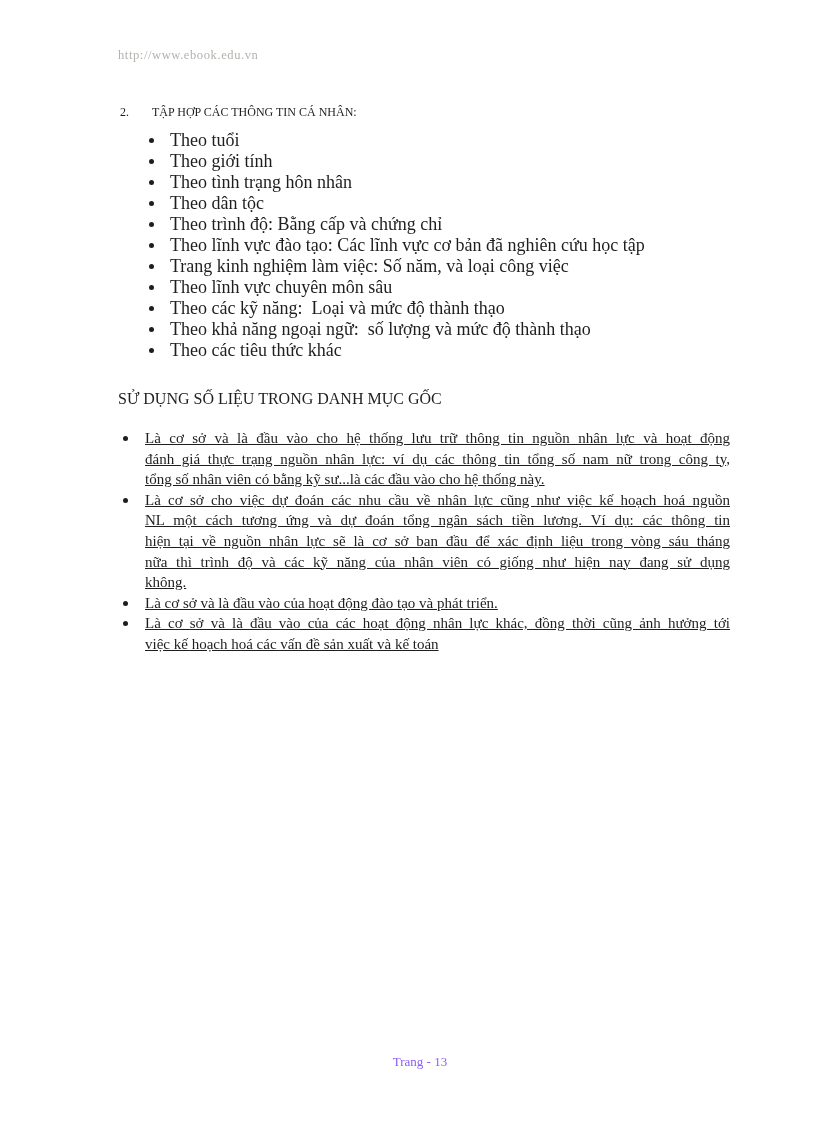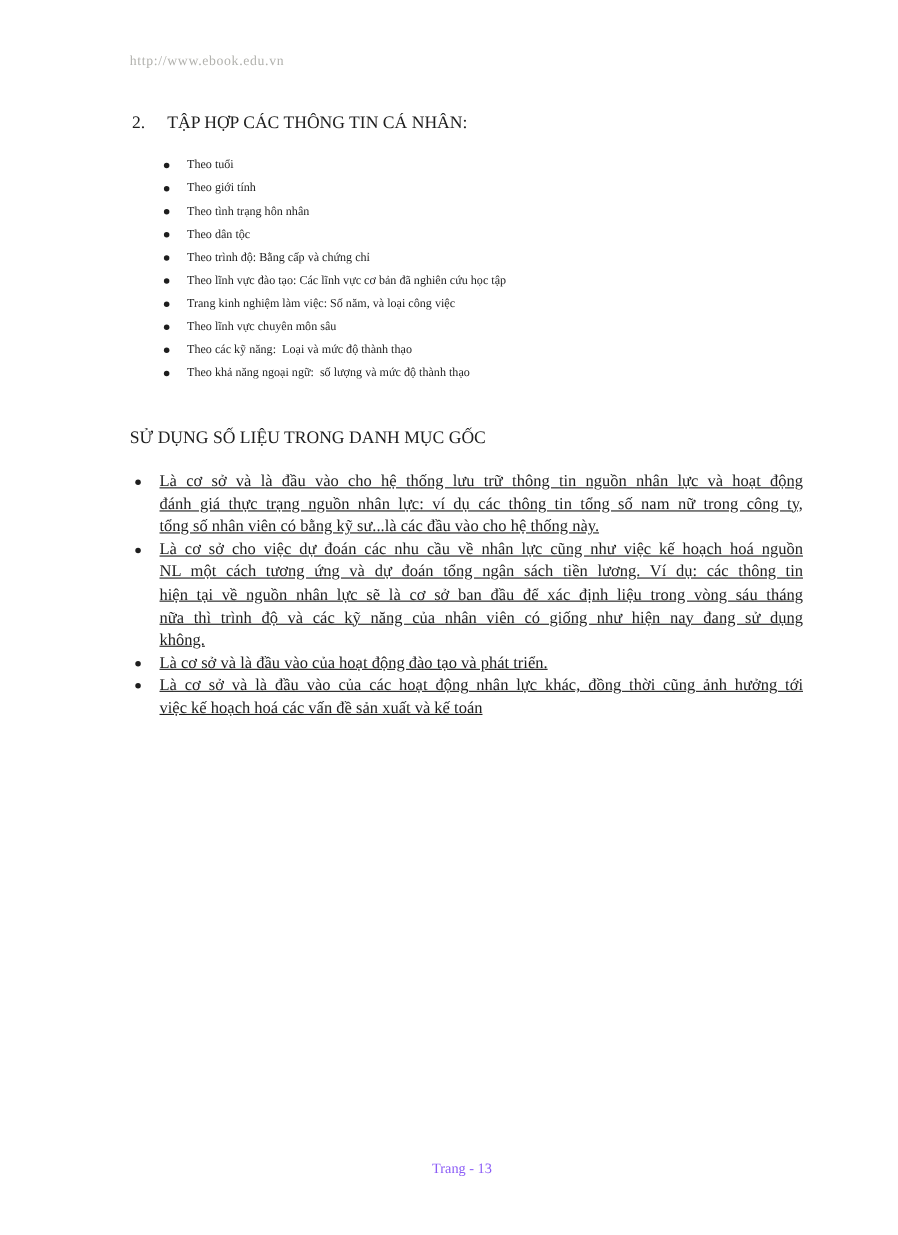--- a/index.html
+++ b/index.html
@@ -23,36 +23,36 @@
     font-size: 12.5px;
     letter-spacing: 0.6px;
     color: #b2b2ae;
     text-decoration: none;
     cursor: pointer;
   }
   .h1 {
     position: absolute;
     left: 120px;
     top: 100px;
-    font-size: 16px;
+    font-size: 12px;
     line-height: 24px;
     white-space: nowrap;
   }
   .h1 .h-num {
     display: inline-block;
     width: 32px;
   }
   .list1 {
     position: absolute;
     left: 148px;
-    top: 140px;
+    top: 130px;
     margin: 0;
     padding: 0;
     list-style: none;
-    font-size: 11px;
+    font-size: 18px;
   }
   .list1 li {
     position: relative;
     height: 21px;
     line-height: 21px;
     padding-left: 22px;
     white-space: pre-wrap;
   }
   .bullet {
     position: absolute;
@@ -121,20 +121,21 @@
       <li><span class="bullet" style="background: rgb(30, 30, 30);"></span><span>Theo tuổi</span></li>
       <li><span class="bullet" style="background: rgb(30, 30, 30);"></span><span>Theo giới tính</span></li>
       <li><span class="bullet" style="background: rgb(30, 30, 30);"></span><span>Theo tình trạng hôn nhân</span></li>
       <li><span class="bullet" style="background: rgb(30, 30, 30);"></span><span>Theo dân tộc</span></li>
       <li><span class="bullet" style="background: rgb(30, 30, 30);"></span><span>Theo trình độ: Bằng cấp và chứng chỉ</span></li>
       <li><span class="bullet" style="background: rgb(30, 30, 30);"></span><span>Theo lĩnh vực đào tạo: Các lĩnh vực cơ bản đã nghiên cứu học tập</span></li>
       <li><span class="bullet" style="background: rgb(30, 30, 30);"></span><span>Trang kinh nghiệm làm việc: Số năm, và loại công việc</span></li>
       <li><span class="bullet" style="background: rgb(30, 30, 30);"></span><span>Theo lĩnh vực chuyên môn sâu</span></li>
       <li><span class="bullet" style="background: rgb(30, 30, 30);"></span><span>Theo các kỹ năng:  Loại và mức độ thành thạo</span></li>
       <li><span class="bullet" style="background: rgb(30, 30, 30);"></span><span>Theo khả năng ngoại ngữ:  số lượng và mức độ thành thạo</span></li>
+      <li><span class="bullet" style="background: rgb(30, 30, 30);"></span><span>Theo các tiêu thức khác</span></li>
     </ul>
 
   <div class="h2">SỬ DỤNG SỐ LIỆU TRONG DANH MỤC GỐC</div>
 
   <div class="list2" id="usage-list">
       <div class="para">
         <span class="bullet" style="background: rgb(30, 30, 30);"></span>
         <div class="jline">Là cơ sở và là đầu vào cho hệ thống lưu trữ thông tin nguồn nhân lực và hoạt động</div>
         <div class="jline">đánh giá thực trạng nguồn nhân lực: ví dụ các thông tin tổng số nam nữ trong công ty,</div>
         <div class="jline last">tổng số nhân viên có bằng kỹ sư...là các đầu vào cho hệ thống này.</div>

